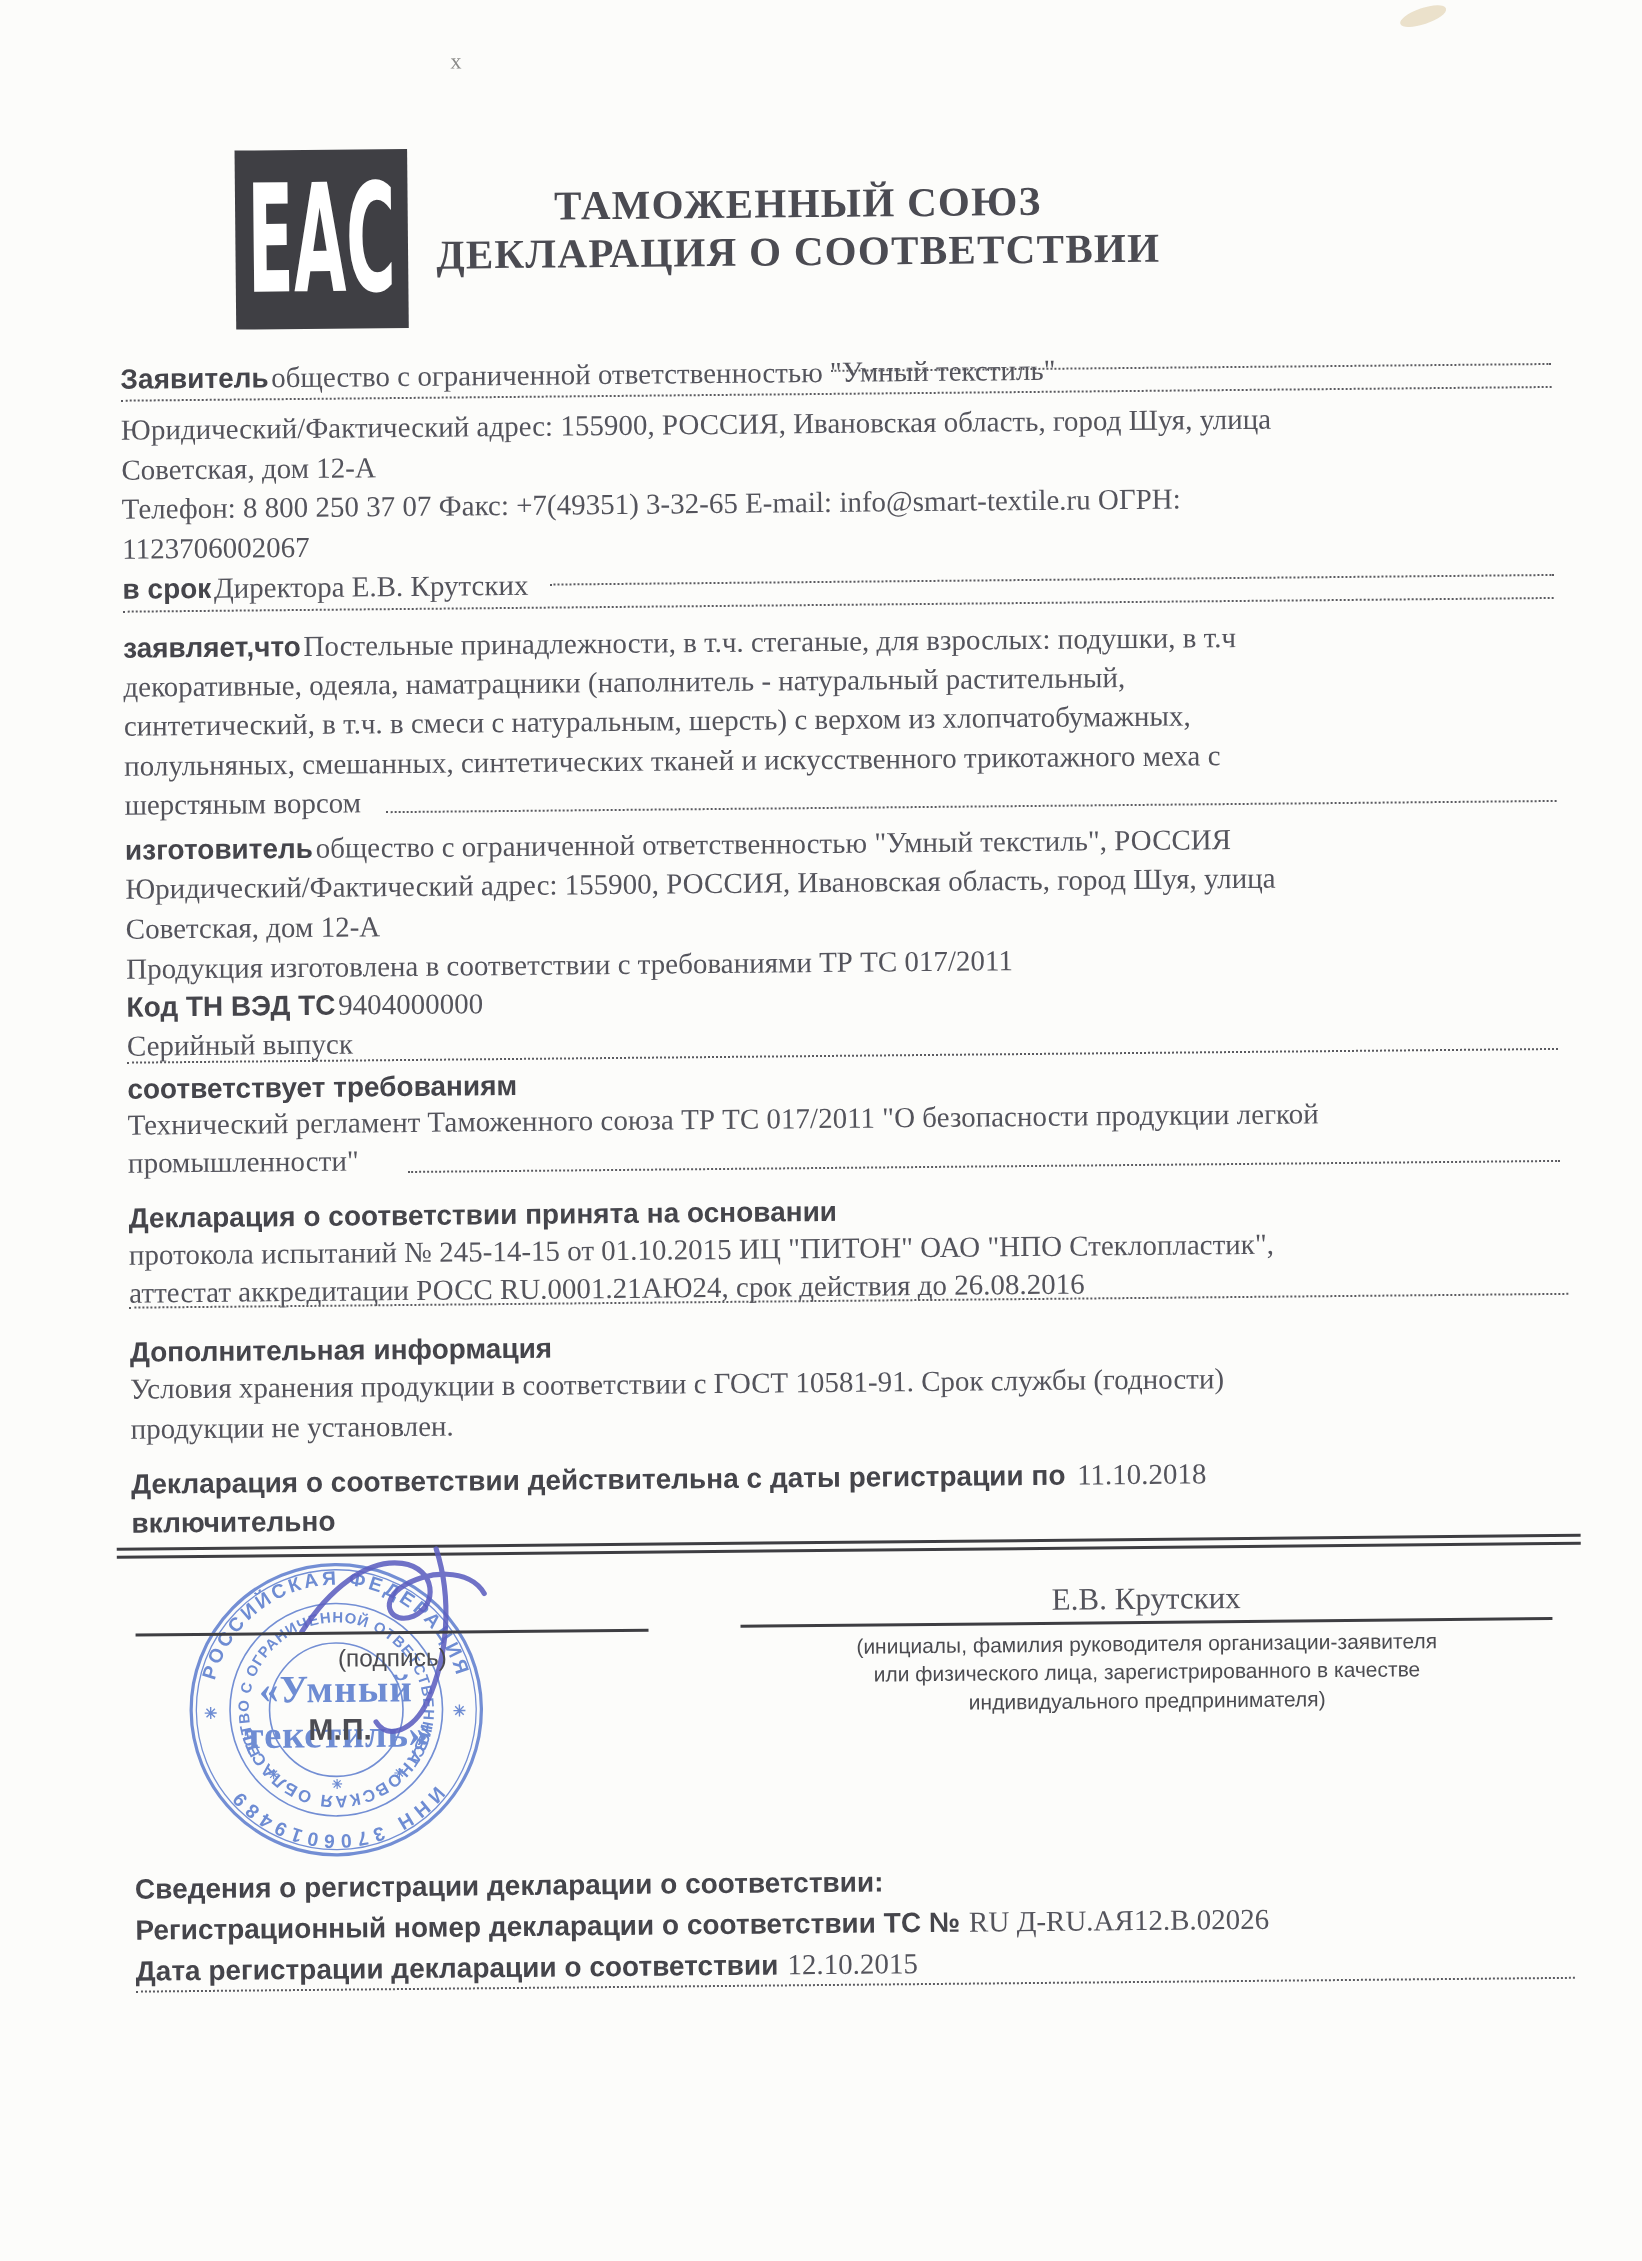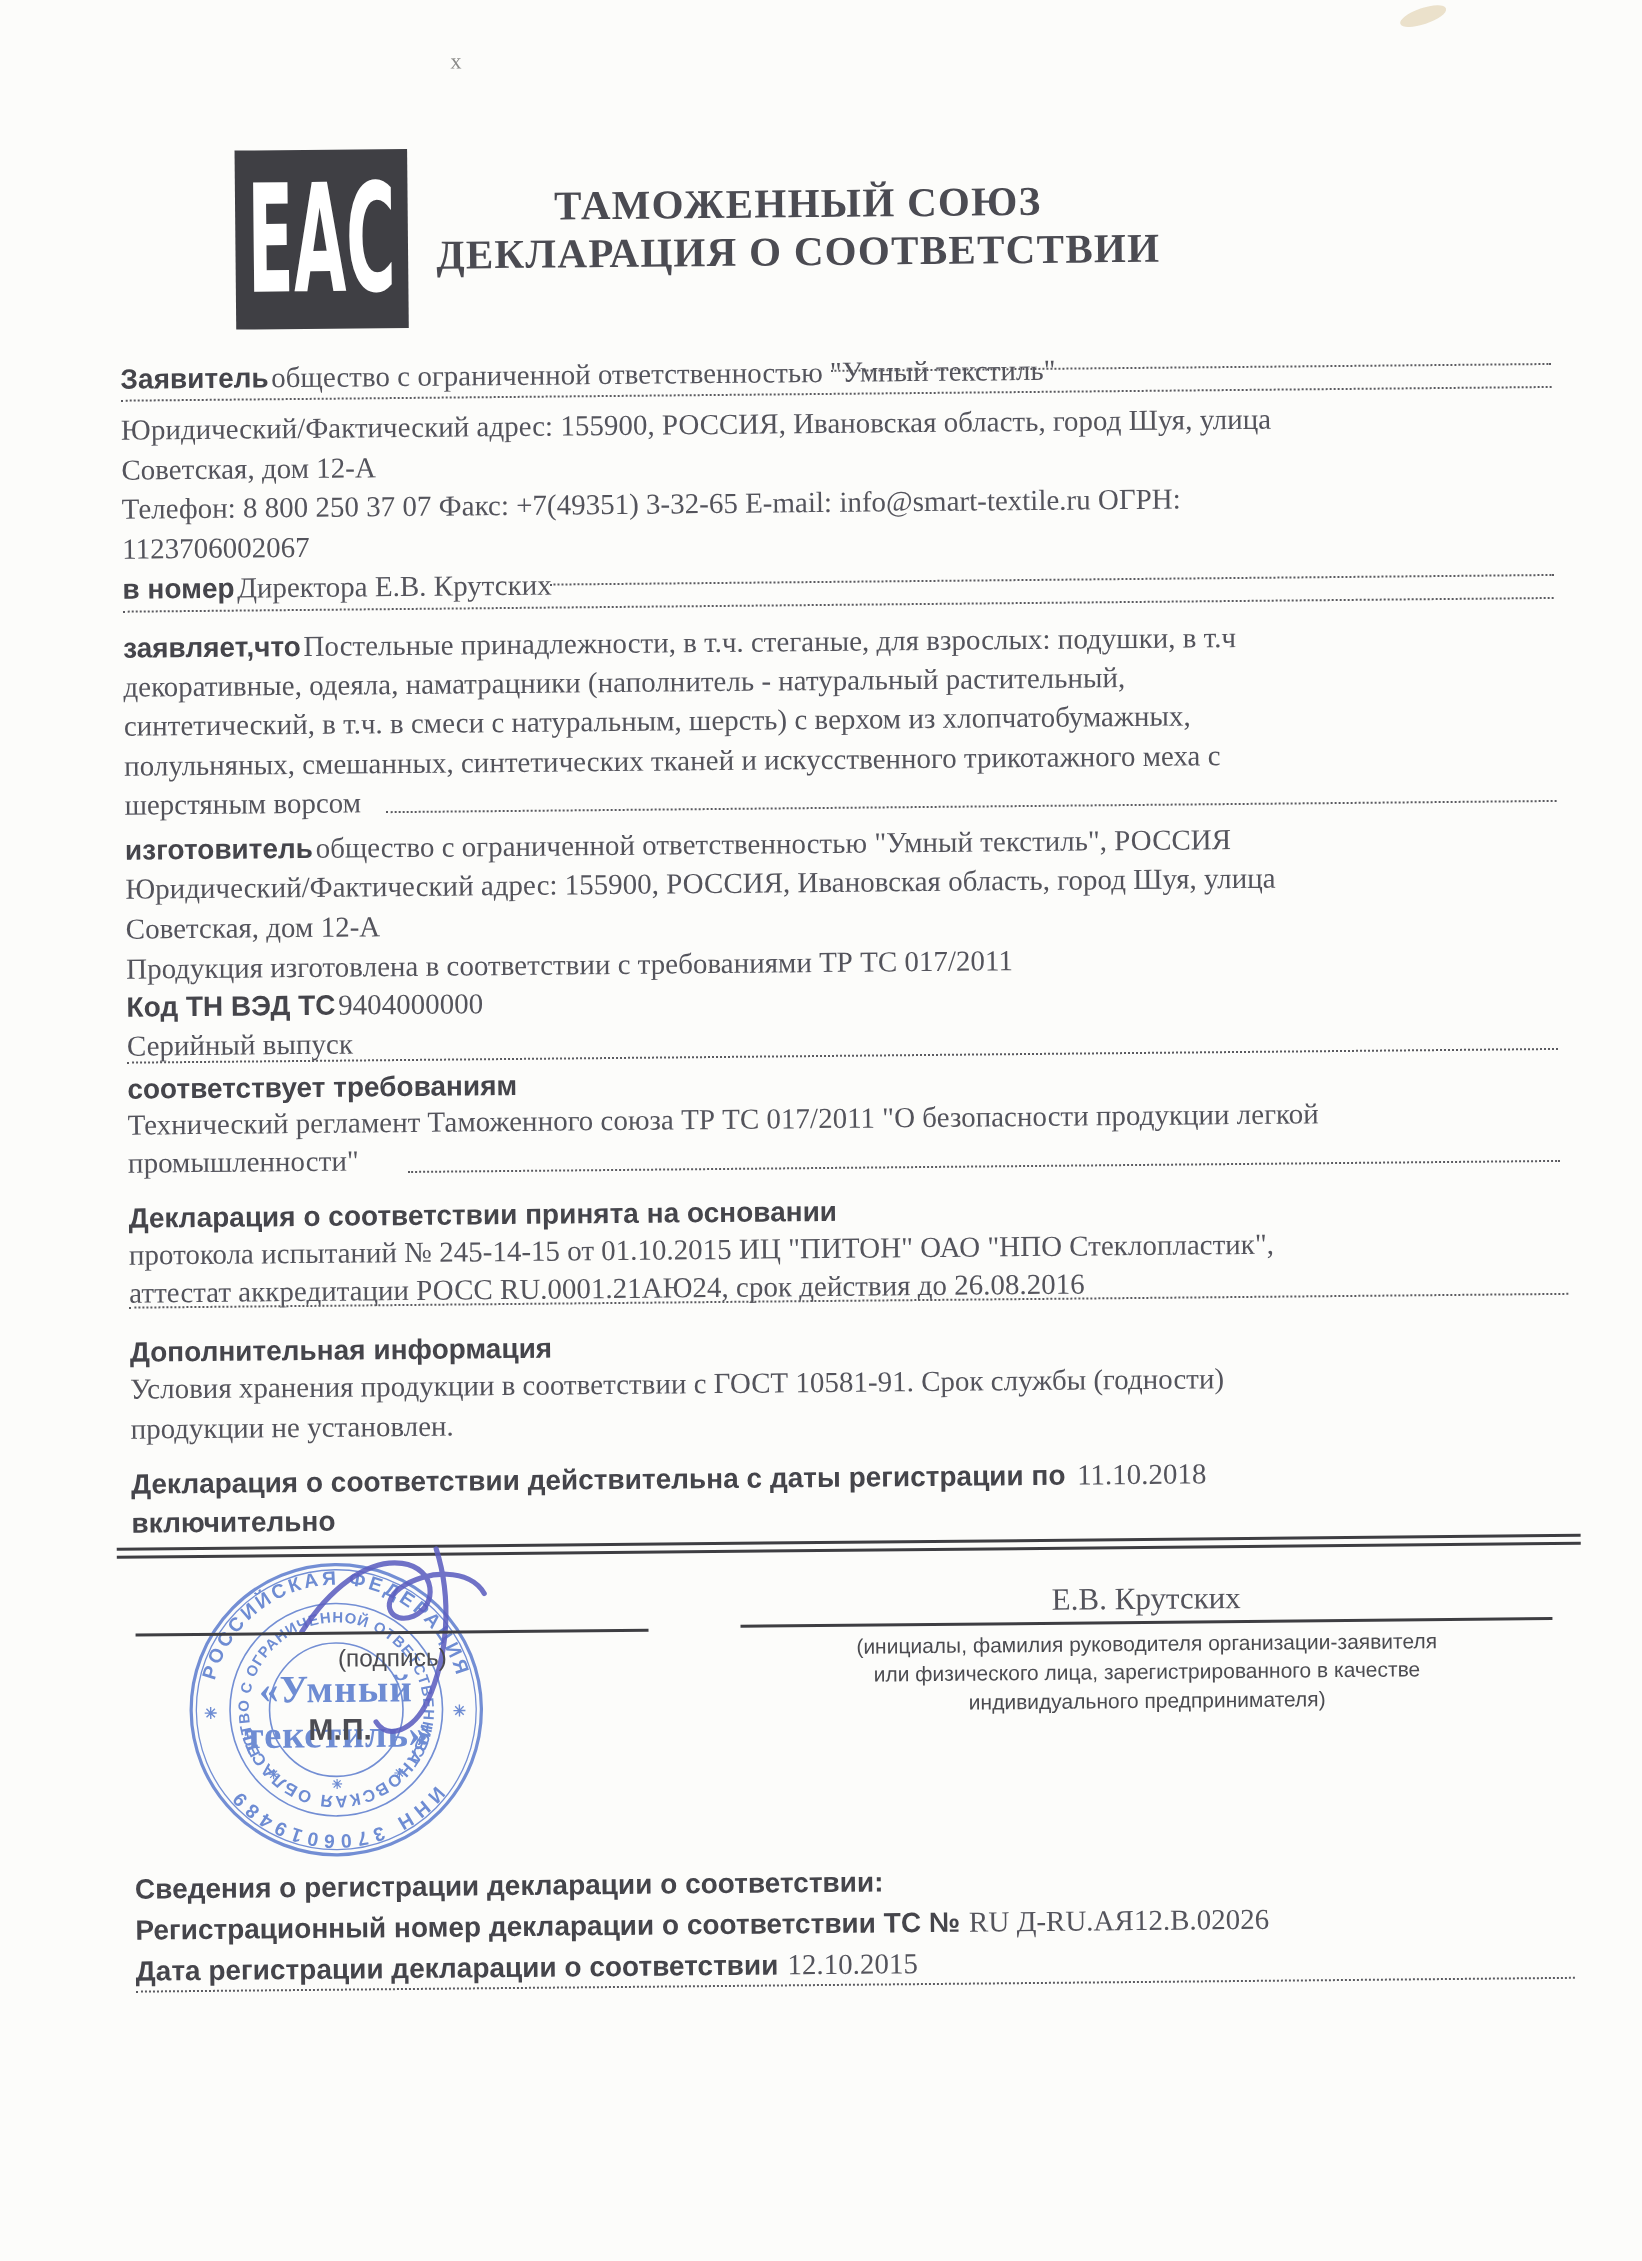--- a/index.html
+++ b/index.html
@@ -39,21 +39,21 @@
       <span class="serif">общество с ограниченной ответственностью "Умный текстиль"</span>
     </div>
     <div class="dots" style="left:837px;top:370px;width:720px;"></div>
     <div class="dots" style="left:126px;top:393px;width:1431px;"></div>
     <div class="line serif" style="left:126px;top:407px;">Юридический/Фактический адрес: 155900, РОССИЯ, Ивановская область, город Шуя, улица</div>
     <div class="line serif" style="left:126px;top:447px;">Советская, дом 12-А</div>
     <div class="line serif" style="left:126px;top:486px;">Телефон: 8 800 250 37 07  Факс: +7(49351) 3-32-65  E-mail: info@smart-textile.ru  ОГРН:</div>
     <div class="line serif" style="left:126px;top:526px;">1123706002067</div>
 
     <div class="line" style="left:126px;top:566px;">
-      <span class="sans-b">в номер</span>
+      <span class="sans-b">в срок</span>
       <span class="serif">Директора Е.В. Крутских</span>
     </div>
     <div class="dots" style="left:554px;top:581px;width:1004px;"></div>
     <div class="dots" style="left:126px;top:604px;width:1431px;"></div>
 
     <div class="line" style="left:126px;top:625px;">
       <span class="sans-b">заявляет,что</span>
       <span class="serif">Постельные принадлежности, в т.ч. стеганые, для взрослых: подушки, в т.ч</span>
     </div>
     <div class="line serif" style="left:126px;top:664px;">декоративные, одеяла, наматрацники (наполнитель - натуральный растительный,</div>

